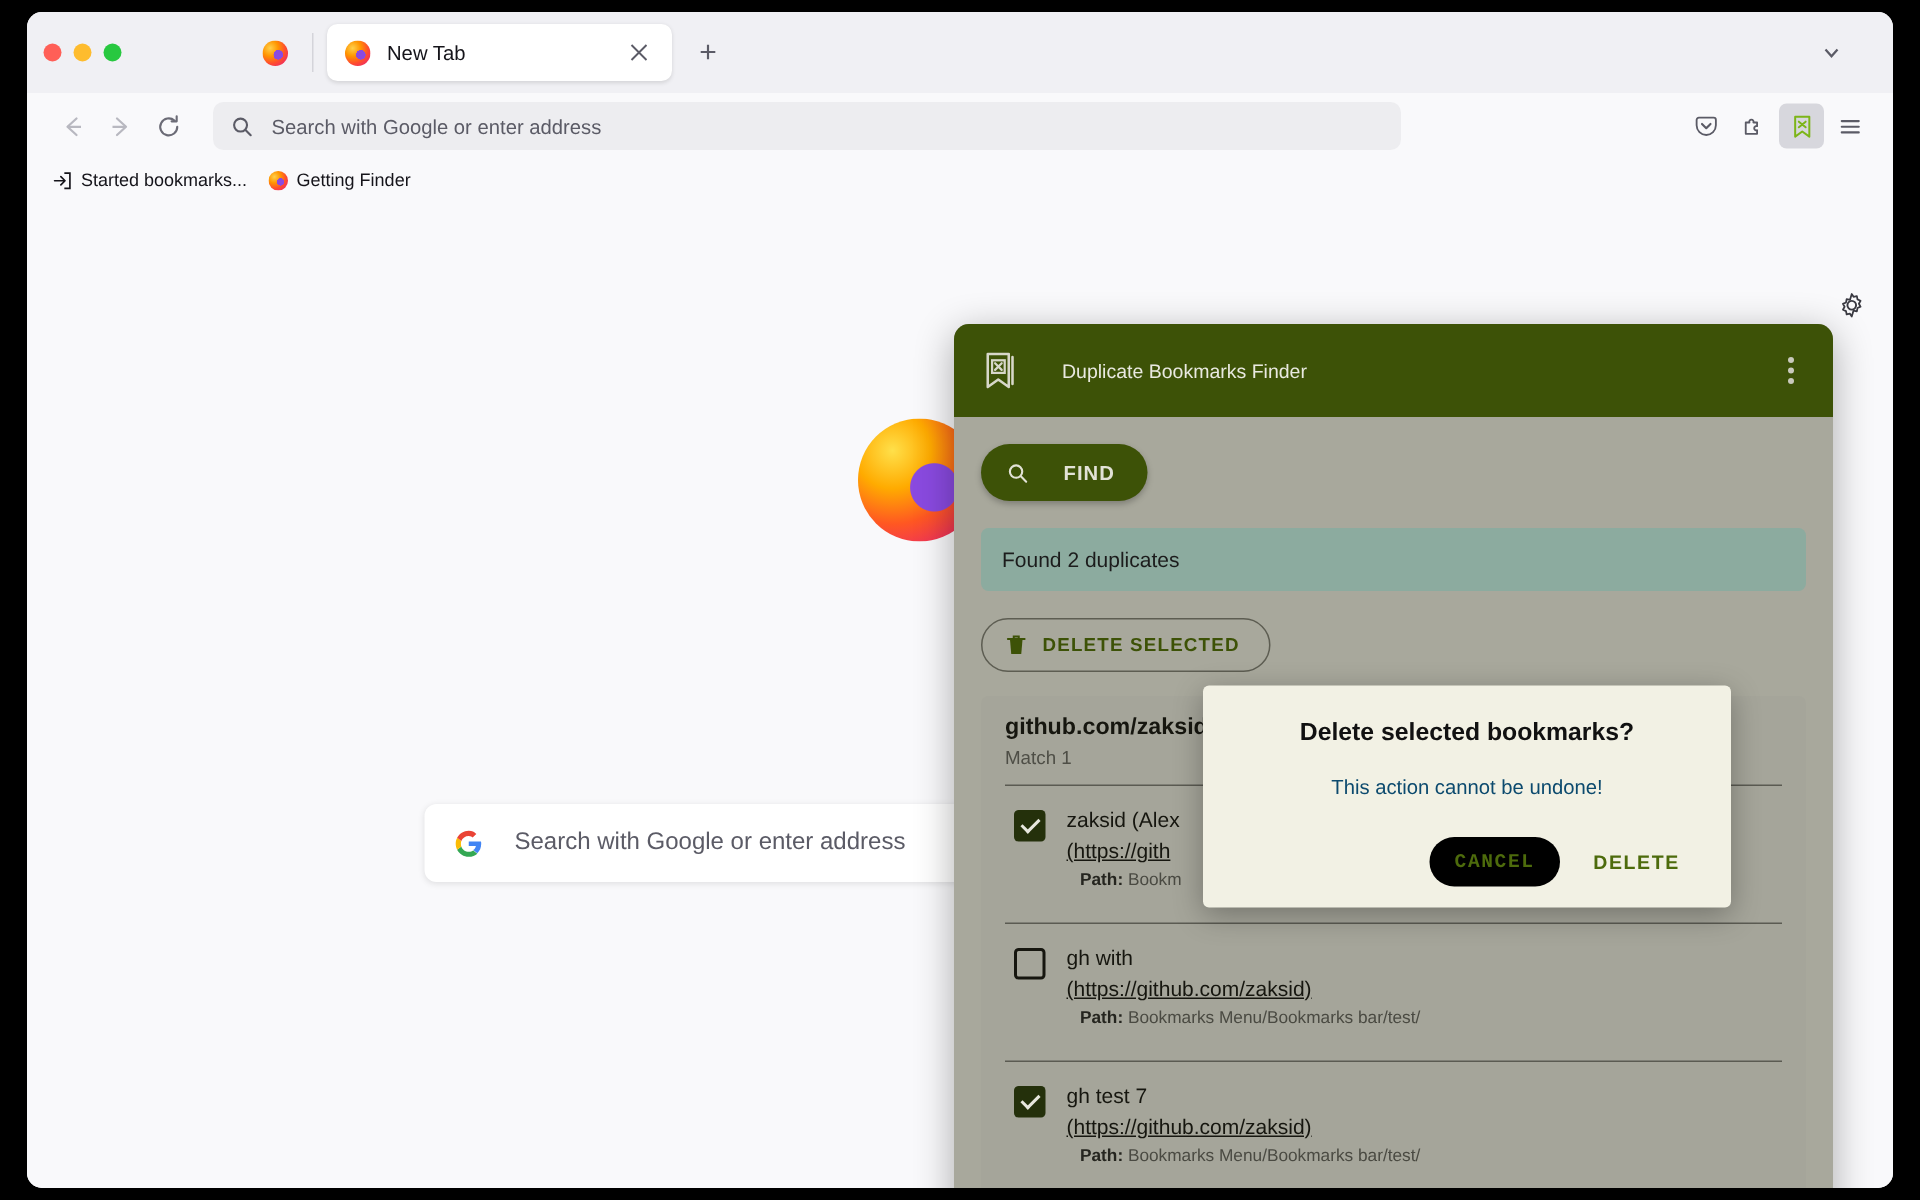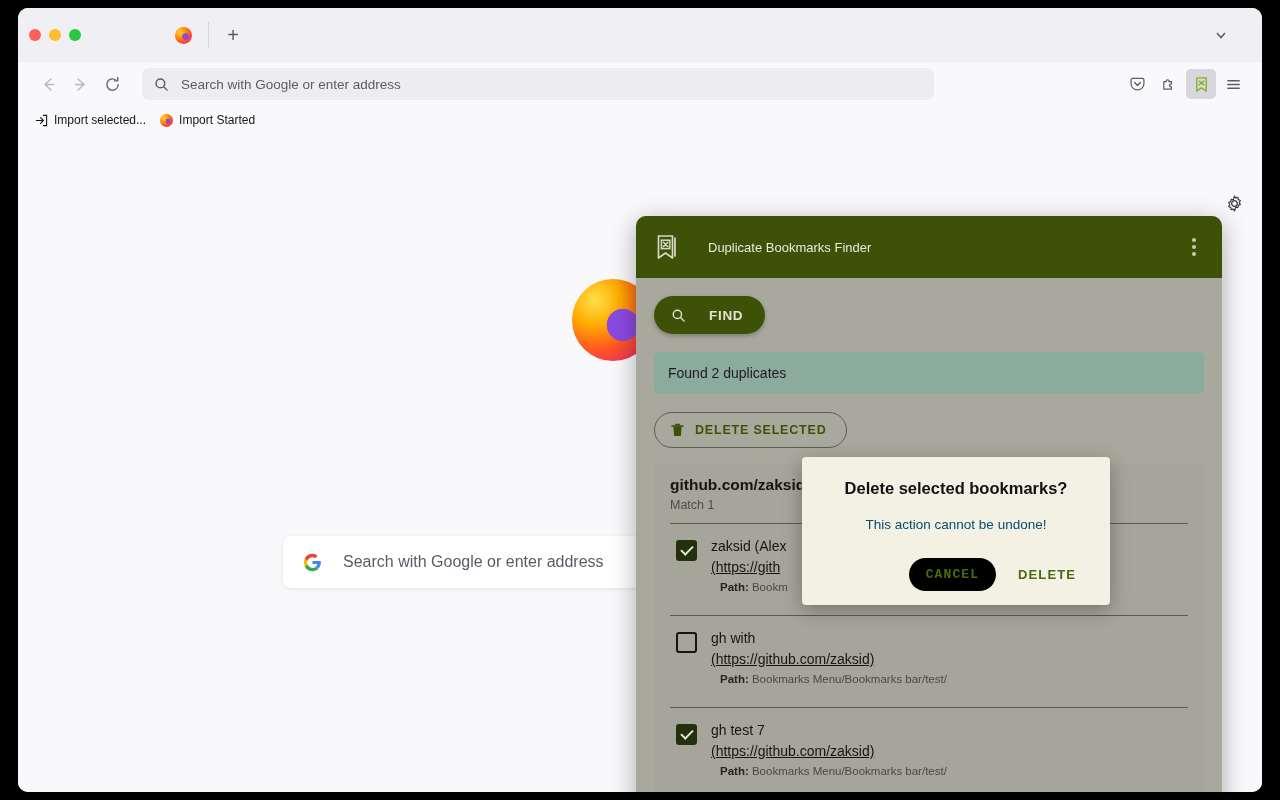--- a/index.html
+++ b/index.html
@@ -271,21 +271,21 @@
     margin-top: 5px;
   }
   .bm-url u { text-decoration: underline; }
   .bm-path { font-size: 11.5px; color: #4a4a42; margin-top: 6px; padding-left: 9px; }
   .bm-path b { color: #25251f; }
 
   
   #modal-dialog {
     position: absolute;
     left: 166px; top: 241px;
-    width: 308px;
+    width: 352px;
     background: #f2f1e4;
     border-radius: 4px;
     box-shadow: 0 5px 20px rgba(0,0,0,.30);
     padding: 22px 20px 14px 20px;
     z-index: 30;
   }
   #dialog-title {
     font-size: 16.5px; font-weight: bold; color: #111;
     text-align: center;
   }
@@ -315,20 +315,29 @@
   <div id="tab-strip">
     <div id="traffic-lights">
       <div class="traffic tl-red"></div>
       <div class="traffic tl-yellow"></div>
       <div class="traffic tl-green"></div>
     </div>
 
     <div class="ff-logo" id="window-ff-logo"></div>
     <div id="tab-divider"></div>
 
+    <div id="tab-item">
+      <div class="ff-logo"></div>
+      <div id="tab-title">New Tab</div>
+      <div class="tab-close">
+        <svg width="12" height="12" viewBox="0 0 12 12">
+            <path d="M1 1 L11 11 M11 1 L1 11" stroke="currentColor" stroke-width="1.3" fill="none"></path>
+          </svg>
+      </div>
+    </div>
 
     <div class="tab-new">+</div>
 
     <div id="tab-chevron">
       <svg width="14" height="14" viewBox="0 0 14 14">
           <path d="M3 5 L7 9.5 L11 5" stroke="currentColor" stroke-width="1.5" fill="none"></path>
         </svg>
     </div>
   </div>
 
@@ -389,25 +398,25 @@
   </div>
 
   <div id="bookmarks-bar">
     <div class="bm-item">
       <span style="display:flex;color:#15141a">
         <svg width="13" height="13" viewBox="0 0 14 14">
             <path d="M8.5 1.5 H12.5 V12.5 H8.5" stroke="currentColor" stroke-width="1.2" fill="none"></path>
             <path d="M1.5 7 H9 M6 4 L9 7 L6 10" stroke="currentColor" stroke-width="1.2" fill="none" stroke-linecap="round" stroke-linejoin="round"></path>
           </svg>
       </span>
-      <span>Import selected...</span>
+      <span>Started bookmarks...</span>
     </div>
     <div class="bm-item">
       <span class="ff-logo" style="width:13px;height:13px"></span>
-      <span>Import Started</span>
+      <span>Getting Finder</span>
     </div>
   </div>
 
   <div id="content-area">
 
     <div id="newtab-hero">
       <div id="ff-big-logo"></div>
       <div id="ff-wordmark">F</div>
     </div>
 

